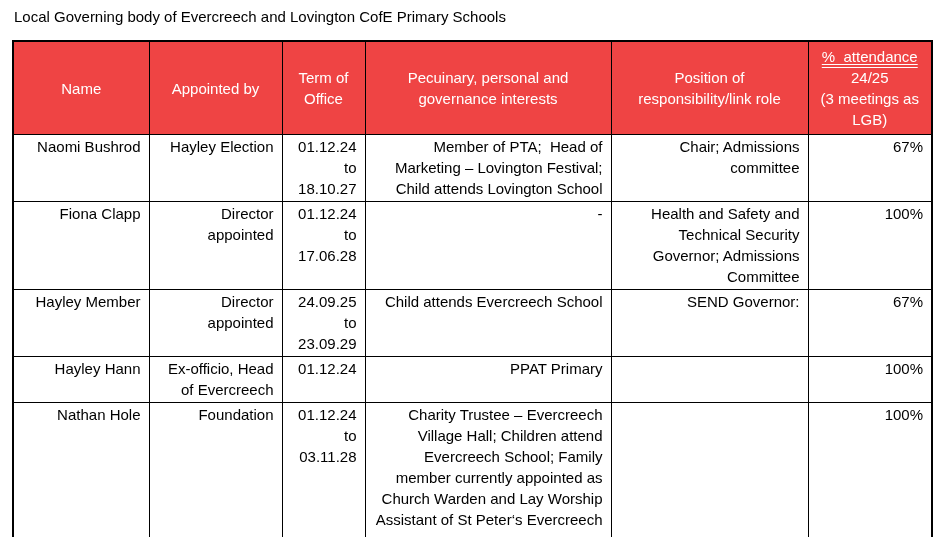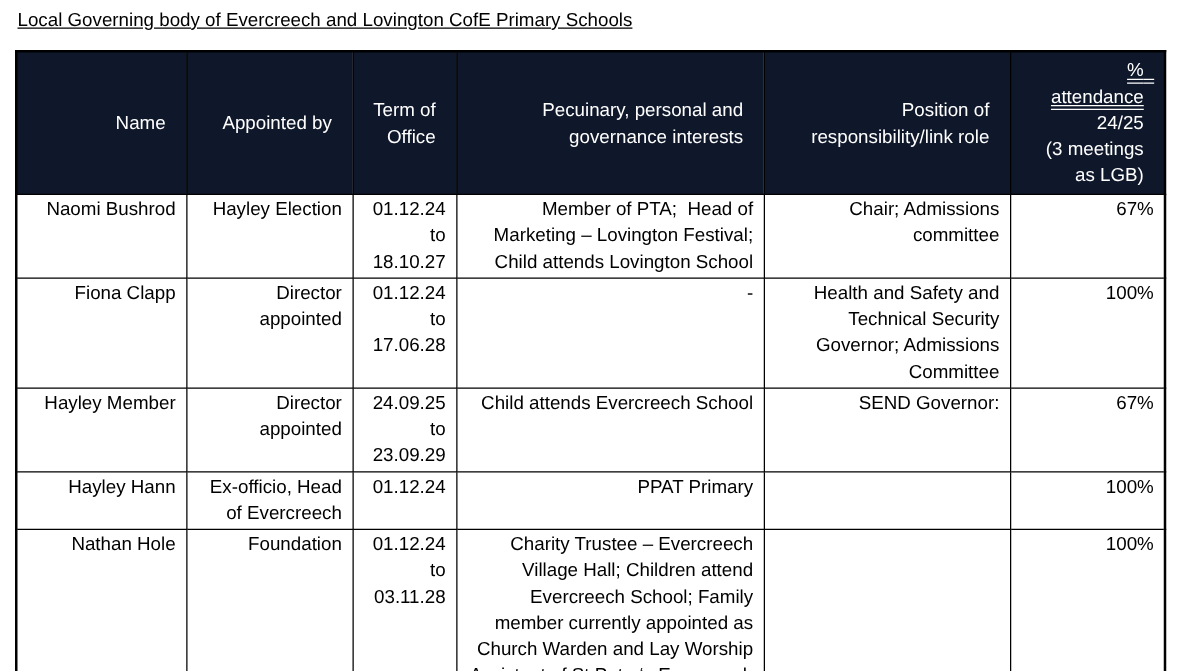--- a/index.html
+++ b/index.html
@@ -14,43 +14,42 @@
   }
   .page {
     padding: 7px 0 0 12px;
     box-sizing: border-box;
   }
   .doc-title {
     font-size: 15px;
     line-height: 20px;
     margin: 0 0 13px 2px;
     white-space: pre-wrap;
-    text-decoration: underline;
   }
   table.governors {
     border-collapse: collapse;
     table-layout: fixed;
     width: 919px;
     border: 2px solid #000000;
   }
   th, td {
     border: 1px solid #000000;
     font-size: 15px;
     line-height: 21px;
     white-space: pre-wrap;
     word-wrap: break-word;
     box-sizing: border-box;
   }
   th {
-    background: #0f172a;
+    background: #ef4444;
     color: #ffffff;
     font-weight: normal;
     vertical-align: middle;
-    text-align: right;
-    padding: 4px 16px;
+    text-align: center;
+    padding: 4px 6px;
   }
   td {
     vertical-align: top;
     text-align: right;
     padding: 1px 8px 2px 9px;
   }
   .dbl-underline {
     text-decoration: underline;
     text-decoration-style: double;
     text-underline-offset: 2px;

